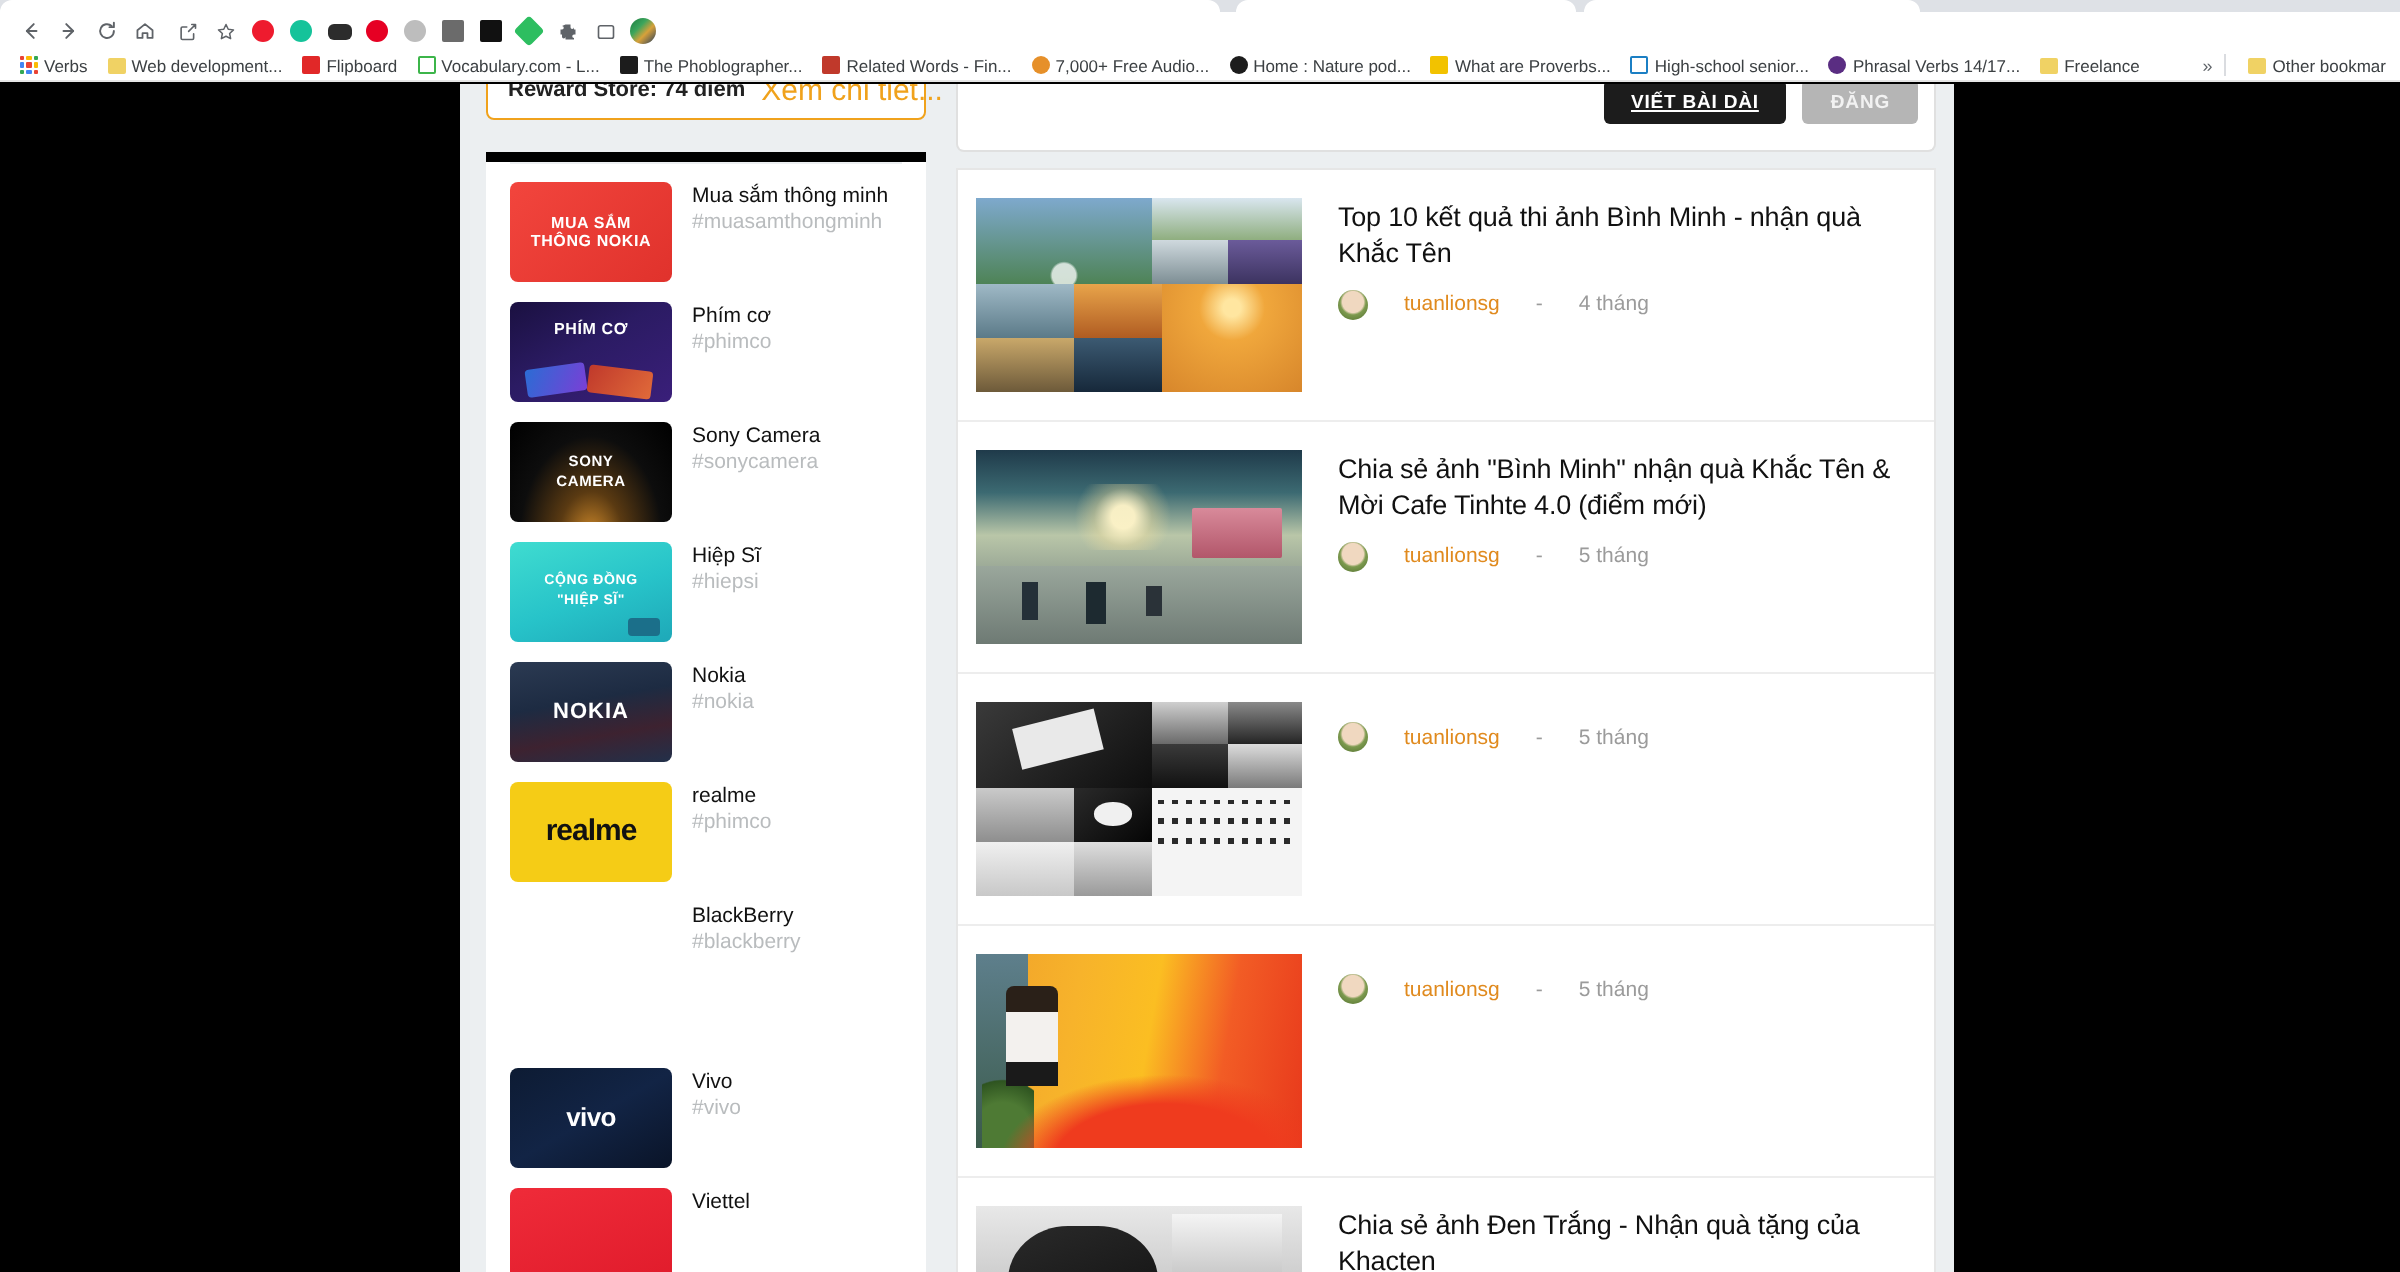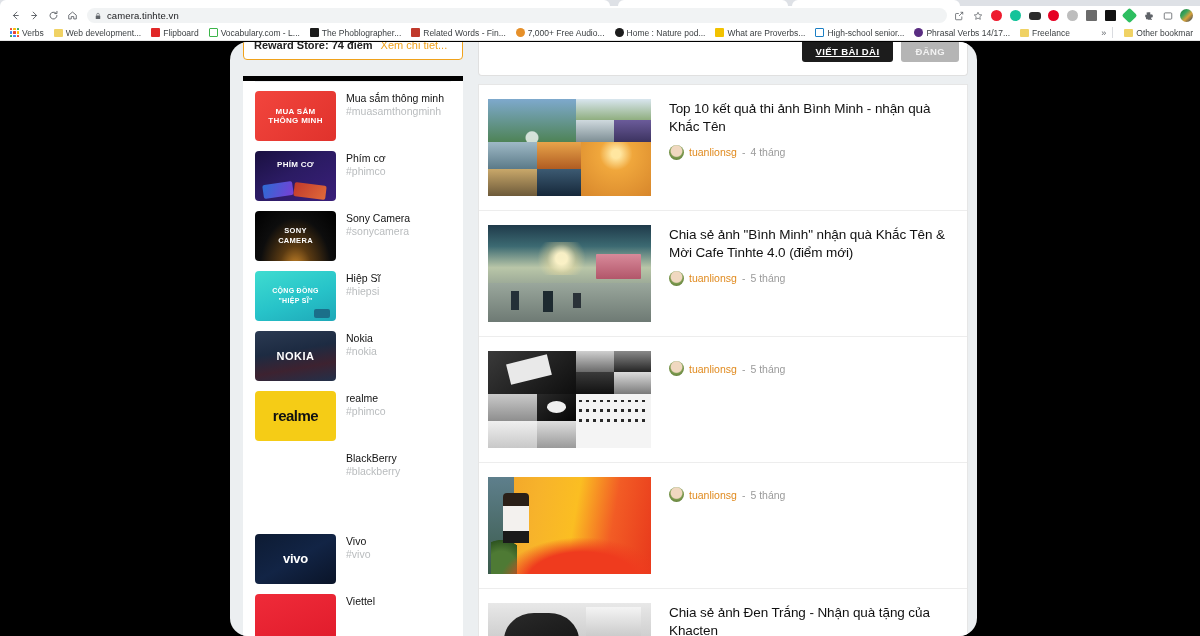--- a/index.html
+++ b/index.html
@@ -54,31 +54,31 @@
   .apps-grid i:nth-child(3){background:#34a853}.apps-grid i:nth-child(4){background:#4285f4}
   .apps-grid i:nth-child(5){background:#ea4335}.apps-grid i:nth-child(6){background:#fbbc04}
   .apps-grid i:nth-child(7){background:#34a853}.apps-grid i:nth-child(8){background:#4285f4}
   .apps-grid i:nth-child(9){background:#ea4335}
   .bm-overflow { margin-left:auto; display:flex; align-items:center; gap:6px; flex:none; padding-right:2px; }
   .chev { font-size:9px; color:#5f6368; }
   .vbar { width:1px; height:11px; background:#dadce0; }
 
   
   .viewport { position:absolute; left:0; top:42px; width:1200px; height:594px; background:#000; }
-  .page { position:absolute; left:230px; top:0; width:747px; height:594px; background:#eceff1; overflow:hidden;border-radius:18px; }
+  .page { position:absolute; left:230px; top:0; width:747px; height:594px; background:#eceff1; overflow:hidden; }
 
   
   .sidebar { position:absolute; left:13px; top:0; width:220px; }
   .reward {
     background:#fff; border:1px solid #f0a21c; border-radius:4px;
     height:30px; display:flex; align-items:center; padding:0 10px; gap:8px;
     margin-top:-12px;
   }
   .reward-txt { font-size:11px; font-weight:bold; color:#222; white-space:nowrap; }
-  .reward-link { font-size:11px; color:#f0a21c; white-space:nowrap; }
+  .reward-link { font-size:15px; color:#f0a21c; white-space:nowrap; }
 
   .panel { margin-top:16px; background:#fff; border-top:5px solid #000; }
   .panel-title { font-size:13px; font-weight:bold; color:#111; padding:13px 12px 10px; }
   .panel-divider { height:1px; background:#eceff1; margin:0 12px; }
   .comm-list { padding:4px 0 0; }
   .comm-item { display:flex; gap:10px; padding:5px 12px 5px; align-items:flex-start; }
   .comm-thumb {
     width:81px; height:50px; border-radius:4px; flex:none; overflow:hidden;
     position:relative; background:#ddd;
     display:flex; align-items:center; justify-content:center;
@@ -100,21 +100,21 @@
     font-size:9.5px; font-weight:bold; letter-spacing:.4px; display:flex; align-items:center; justify-content:center; cursor:pointer; }
   .btn-dark { background:#1c1c1c; color:#fff;text-decoration:underline; }
   .btn-gray { background:#b5b5b5; color:#f2f2f2; }
 
   .feed { margin-top:8px; background:#fff; border:1px solid #e6e6e6; }
   .post { display:flex; gap:18px; padding:14px 14px 14px 9px; border-bottom:1px solid #ededed; }
   .post:last-child { border-bottom:none; }
   .post-thumb { width:163px; height:97px; flex:none; overflow:hidden; position:relative; background:#cfcfcf; }
   .post-body { flex:1 1 auto; min-width:0; padding-top:1px; }
   .post-title { font-size:13.5px; color:#111; line-height:1.33; letter-spacing:-.1px; }
-  .post-meta { display:flex; align-items:center; gap:5px; margin-top:9px; }
+  .post-meta { display:flex; align-items:center; gap:18px; margin-top:9px; }
   .avatar { width:15px; height:15px; border-radius:50%; flex:none; overflow:hidden; background:#9aa48b; position:relative; }
   .author { font-size:10.5px; color:#e08a1e; }
   .dot-time { font-size:10.5px; color:#9b9b9b; }
 </style>
 </head>
 <body>
 
 <div class="screen">
 
   <div class="tabstrip">
@@ -141,29 +141,20 @@
           <path d="M13 8a5 5 0 1 1-1.6-3.6" stroke="#5f6368" stroke-width="1.4" fill="none" stroke-linecap="round"></path>
           <path d="M13 2v3.2h-3.2" stroke="#5f6368" stroke-width="1.4" fill="none" stroke-linecap="round" stroke-linejoin="round"></path>
         </svg>
     </div>
     <div class="navbtn">
       <svg width="11" height="11" viewBox="0 0 16 16">
           <path d="M2.5 7.5L8 3l5.5 4.5V13H9.8V9.6H6.2V13H2.5z" stroke="#5f6368" stroke-width="1.3" fill="none" stroke-linejoin="round"></path>
         </svg>
     </div>
 
-    <div class="omnibox">
-      <span class="lock">
-        <svg width="8" height="8" viewBox="0 0 16 16">
-            <rect x="3.5" y="7" width="9" height="7" rx="1" fill="#5f6368"></rect>
-            <path d="M5.5 7V5a2.5 2.5 0 0 1 5 0v2" stroke="#5f6368" stroke-width="1.4" fill="none"></path>
-          </svg>
-      </span>
-      <span class="urltext">camera.tinhte.vn</span>
-    </div>
 
     <div class="tb-right">
       <span class="tb-icon">
         <svg width="10" height="10" viewBox="0 0 16 16">
             <path d="M11 2H14v3M14 2L8.5 7.5" stroke="#5f6368" stroke-width="1.3" fill="none" stroke-linecap="round" stroke-linejoin="round"></path>
             <path d="M12.5 9.5V13a1 1 0 0 1-1 1h-8a1 1 0 0 1-1-1V5a1 1 0 0 1 1-1H7" stroke="#5f6368" stroke-width="1.3" fill="none" stroke-linecap="round"></path>
           </svg>
       </span>
       <span class="tb-icon">
         <svg width="10" height="10" viewBox="0 0 16 16">
@@ -290,21 +281,21 @@
           <span class="reward-link">Xem chi tiết...</span>
         </div>
 
         <div class="panel">
           <div class="panel-divider"></div>
           <div class="comm-list">
 
             <div class="comm-item">
               <div class="comm-thumb" style="background:linear-gradient(135deg,#f2453d 0%,#e0322c 100%)">
                 <span class="thumb-label" style="white-space:pre-line">MUA SẮM
-THÔNG MINH</span>
+THÔNG NOKIA</span>
               </div>
               <div class="comm-meta">
                 <div class="comm-name">Mua sắm thông minh</div>
                 <div class="comm-tag">#muasamthongminh</div>
               </div>
             </div>
 
             <div class="comm-item">
               <div class="comm-thumb" style="background:linear-gradient(150deg,#1a1040 0%,#2b1b63 45%,#3a1f7a 100%)">
                 <span class="thumb-label" style="position:absolute;top:9px;left:0;right:0;font-size:8px">PHÍM CƠ</span>

